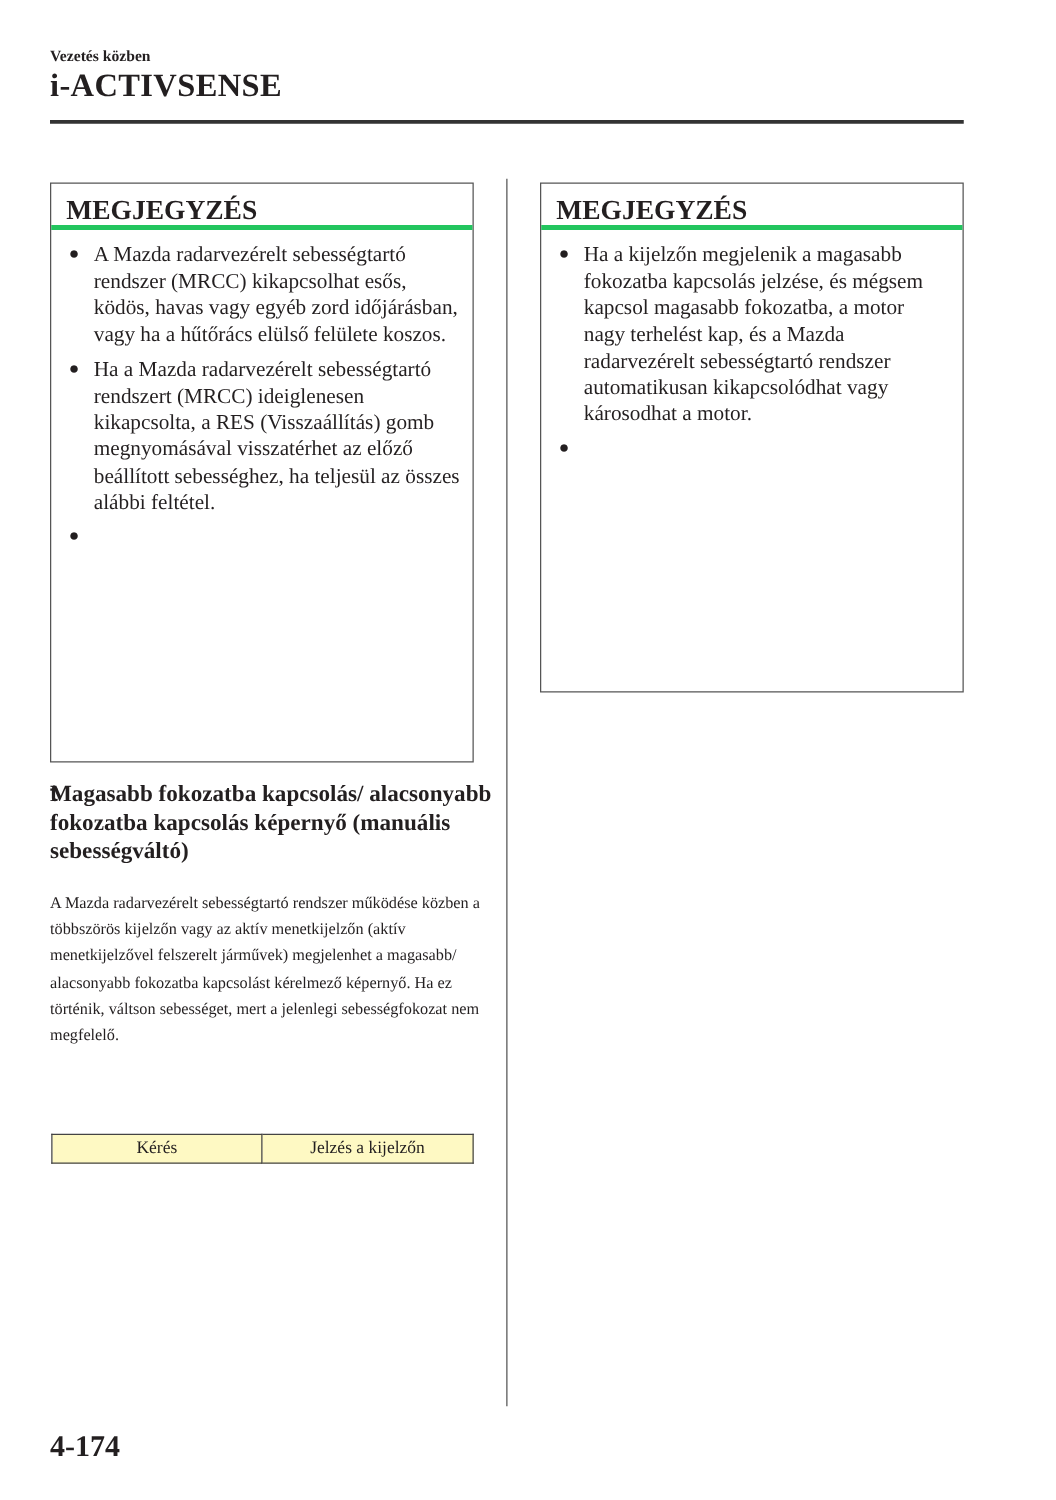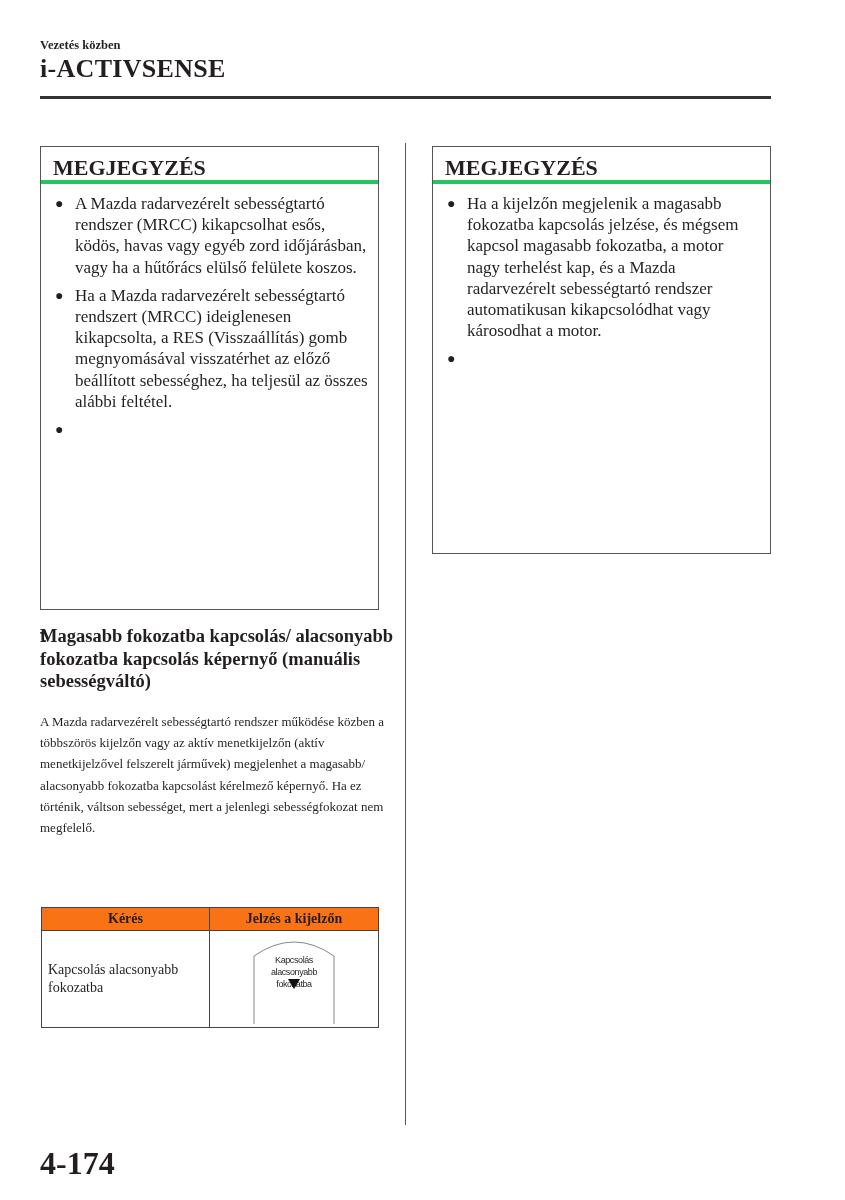--- a/index.html
+++ b/index.html
@@ -46,42 +46,42 @@
   }
   .body-para {
     position: absolute; left: 40px; top: 711px; width: 345px; font-size: 13px; line-height: 21.2px;
   }
   table.req {
     position: absolute; left: 41px; top: 907px; width: 338px; border-collapse: collapse;
     font-size: 14px;
   }
   table.req th, table.req td { border: 1px solid #444; }
   table.req th {
-    background: #f97316; height: 22px; font-weight: bold; font-size: 14px; padding: 0; text-align: center;
+    background: #fef9c3; height: 22px; font-weight: normal; font-size: 14px; padding: 0; text-align: center;
   }
   table.req th.c1 { width: 167px; }
   table.req td { height: 96px; vertical-align: middle; padding: 0 6px; line-height: 18px; }
   table.req td.disp { padding: 0; text-align: center; }
   .screen {
     position: relative; margin: 0 auto; width: 82px; height: 90px;
   }
   .screen svg { position: absolute; left: 0; top: 0; }
   .screen .s-text {
     position: absolute; left: 0; width: 82px; font-family: "Liberation Sans", sans-serif;
     font-size: 9px; line-height: 12px; letter-spacing: -0.4px;
   }
   .screen.up .s-text { top: 40px; text-align: left; padding-left: 3px; box-sizing: border-box; }
   .screen.down .s-text { top: 20px; text-align: center; }
   .arrow {
     position: absolute; width: 0; height: 0; border-left: 6px solid transparent; border-right: 6px solid transparent;
   }
   .arrow.up-arrow { top: 24px; left: 35px; border-bottom: 10px solid #111; }
   .arrow.down-arrow { top: 45px; left: 35px; border-top: 10px solid #111; }
   .page-number {
-    position: absolute; left: 40px; top: 1145px; font-size: 32px; font-weight: bold;
+    position: absolute; left: 40px; top: 1145px; font-size: 24px; font-weight: bold;
   }
 </style>
 </head>
 <body>
 
 <div class="section-label">Vezetés közben</div>
 <div class="chapter-title">i-ACTIVSENSE</div>
 <div class="title-rule"></div>
 <div class="col-divider"></div>
 
@@ -102,32 +102,20 @@
 <div class="body-para">A Mazda radarvezérelt sebességtartó rendszer működése közben a többszörös kijelzőn vagy az aktív menetkijelzőn (aktív menetkijelzővel felszerelt járművek) megjelenhet a magasabb/ alacsonyabb fokozatba kapcsolást kérelmező képernyő. Ha ez történik, váltson sebességet, mert a jelenlegi sebességfokozat nem megfelelő.</div>
 
 <table class="req">
   <thead>
     <tr>
       <th class="c1">Kérés</th>
       <th>Jelzés a kijelzőn</th>
     </tr>
   </thead>
   <tbody>
-    <tr>
-      <td>Kapcsolás alacsonyabb fokozatba</td>
-      <td class="disp">
-        <div class="screen down">
-          <svg width="82" height="90">
-            <path d="M1 90 L1 22 Q41 -6 81 22 L81 90" fill="none" stroke="#888" stroke-width="1"></path>
-          </svg>
-          <div class="s-text">Kapcsolás alacsonyabb fokozatba</div>
-          <span class="arrow down-arrow"></span>
-        </div>
-      </td>
-    </tr>
   </tbody>
 </table>
 
 <div class="note-box note-right">
   <div class="note-head">MEGJEGYZÉS</div>
   <ul class="note-list">
     <li><span class="bullet">●</span><span>Ha a kijelzőn megjelenik a magasabb fokozatba kapcsolás jelzése, és mégsem kapcsol magasabb fokozatba, a motor nagy terhelést kap, és a Mazda radarvezérelt sebességtartó rendszer automatikusan kikapcsolódhat vagy károsodhat a motor.</span></li>
     <li><span class="bullet">●</span></li>
   </ul>
 </div>

